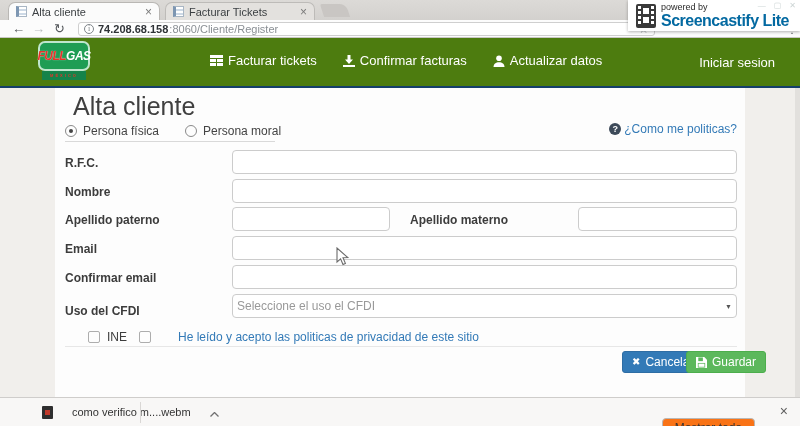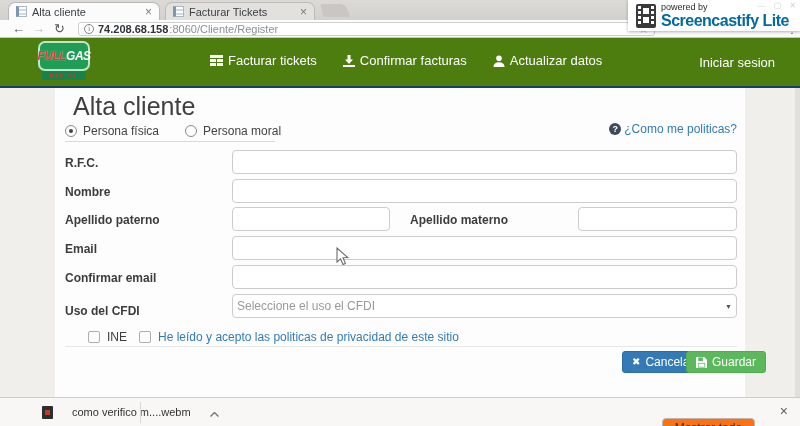--- a/index.html
+++ b/index.html
@@ -96,21 +96,21 @@
   .in-full { left:232px; width:505px; }
   .in-half1 { left:232px; width:158px; }
   .in-half2 { left:578px; width:159px; }
   .select { display:flex; align-items:center; padding:0 4px; font-size:12px; color:#999; }
   .select-caret { margin-left:auto; font-size:7px; color:#555; }
 
   .check-row { position:absolute; left:88px; top:330px; display:flex; align-items:center; gap:7px;
                font-size:12px; }
   .checkbox { width:12px; height:12px; border:1px solid #adadad; border-radius:2px; background:#fdfdfd; }
   .ine-label { color:#3c3c3c; }
-  .privacy-link { color:#337ab7; }
+  .privacy-link { color:#337ab7;margin-left:20px; }
 
   .btn-hr { position:absolute; left:65px; top:346px; width:672px; border-bottom:1px solid #e7e7e7; }
   .btn { position:absolute; top:351px; height:22px; border-radius:3px; color:#fff; font-size:12px;
          display:flex; align-items:center; gap:5px; padding:0 9px; }
   .btn-cancel { left:622px; background:#337ab7; border:1px solid #2e6da4; }
   .btn-save { left:686px; background:#5cb85c; border:1px solid #4cae4c; }
   .btn .glyph { font-size:10px; line-height:10px; }
 
   
   .shelf { position:absolute; left:0; right:0; bottom:0; height:29px; background:#f8f7f6;

